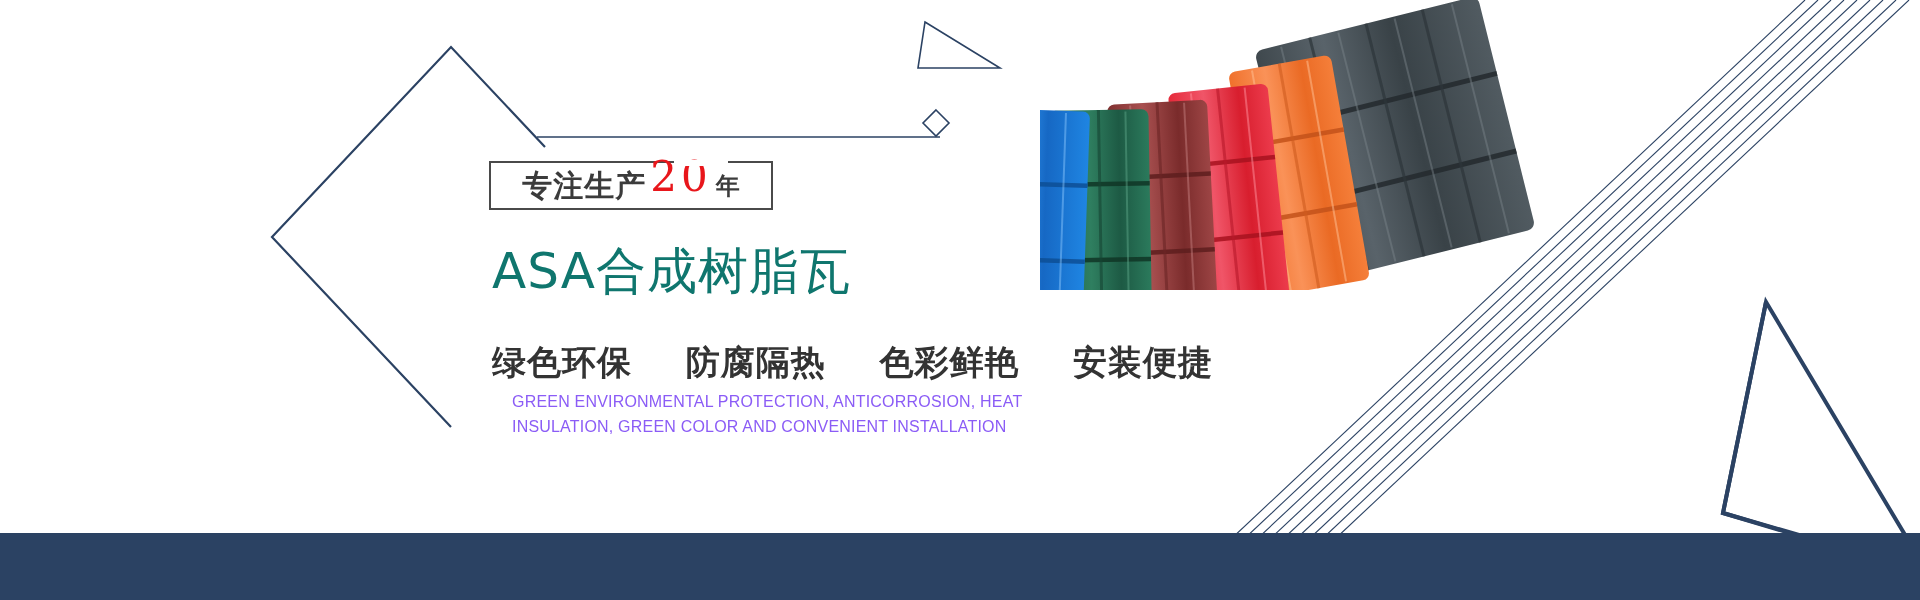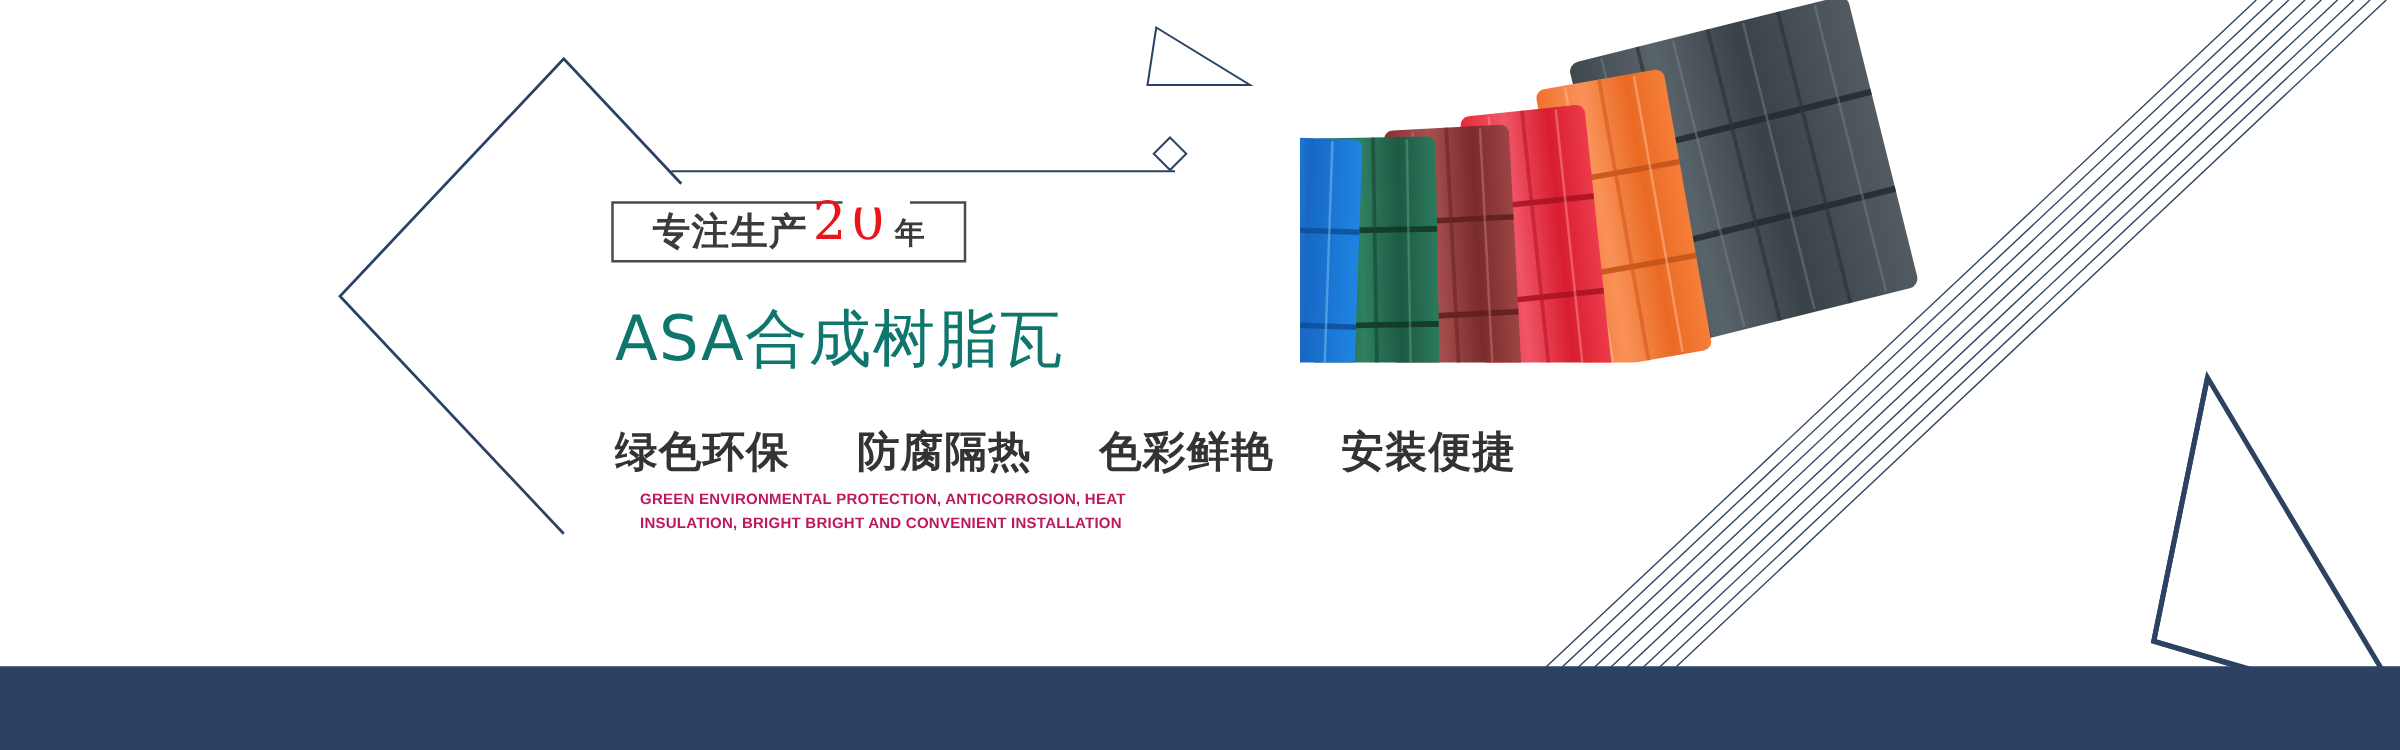--- a/index.html
+++ b/index.html
@@ -89,23 +89,23 @@
     margin-top:18px;
   }
   #features .gap{display:inline-block;width:28px;}
 
   
   #english{
     position:absolute;
     left:512px;top:390px;
     width:470px;
     font-family:"Liberation Sans","DejaVu Sans",sans-serif;
-    font-size:12px;
-    font-weight:bold;
-    color:#be185d;
+    font-size:16px;
+    font-weight:normal;
+    color:#8b5cf6;
     letter-spacing:0.2px;
     line-height:1.55;
   }
   #english div{white-space:nowrap;}
 
   
   #bottom-bar{
     position:absolute;
     left:0;bottom:0;
     width:1920px;height:67px;
@@ -308,18 +308,18 @@
     <span class="gap"></span>
     <span>防腐隔热</span>
     <span class="gap"></span>
     <span>色彩鲜艳</span>
     <span class="gap"></span>
     <span>安装便捷</span>
   </div>
 
   <div id="english">
     <div>GREEN ENVIRONMENTAL PROTECTION, ANTICORROSION, HEAT</div>
-    <div>INSULATION, BRIGHT BRIGHT AND CONVENIENT INSTALLATION</div>
+    <div>INSULATION, GREEN COLOR AND CONVENIENT INSTALLATION</div>
   </div>
 
   <div id="bottom-bar"></div>
 
 </div>
 
 </body></html>

